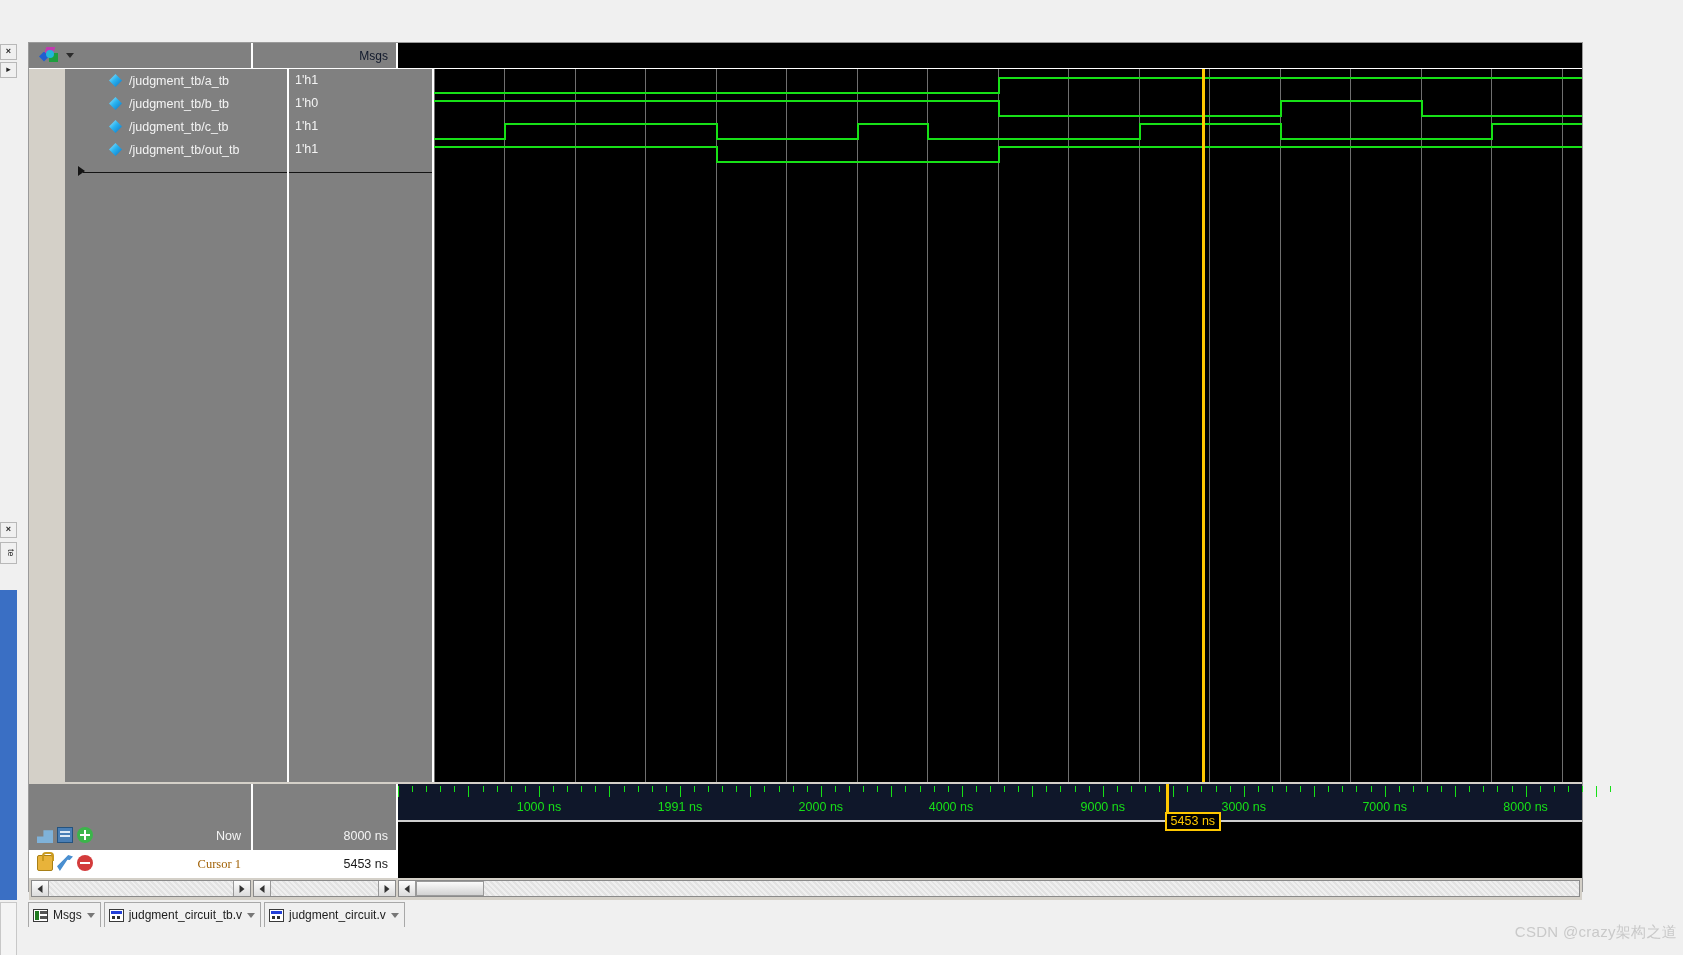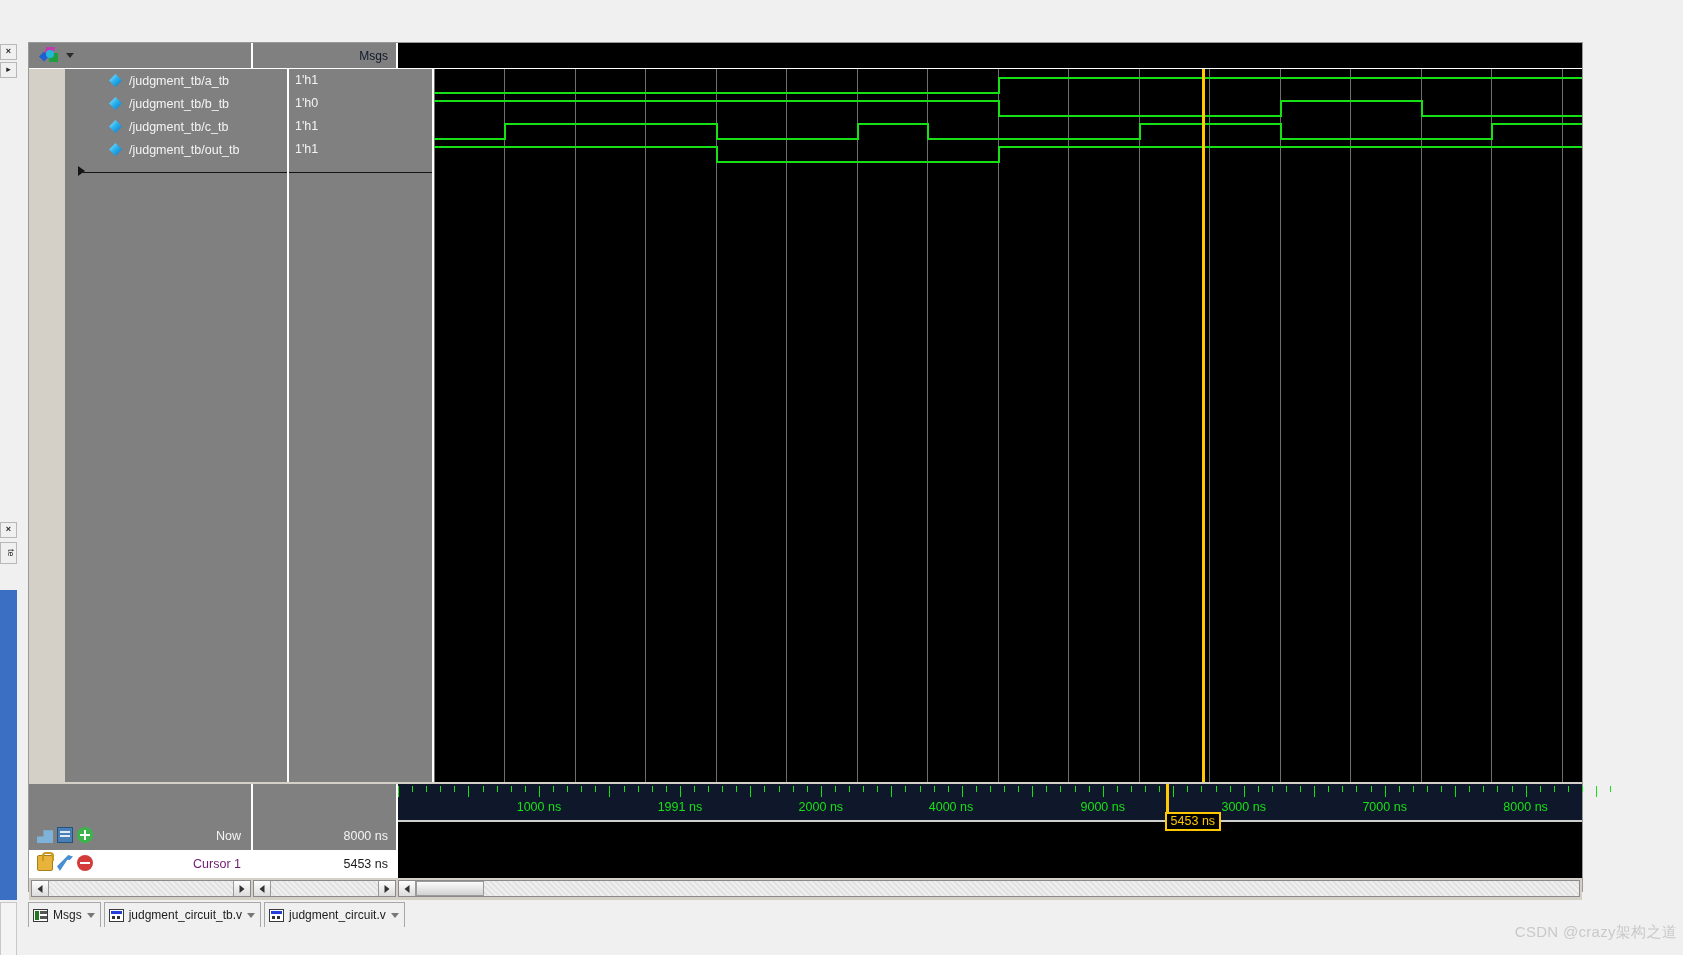--- a/index.html
+++ b/index.html
@@ -132,21 +132,21 @@
   .cursor-ruler-line { position:absolute; top:0; bottom:0; width:3px; background:#ffc800; z-index:5;}
 
   
   .info-rows { background:#808080; }
   .info-row { display:flex; height:28px; align-items:stretch; }
   .ir-icons { width: 224px; display:flex; align-items:center; justify-content:flex-end; border-right:2px solid #fff; position:relative;}
   .ir-icons .lbl { font-size:12.5px; color:#f4f4f4; padding-right:10px; }
   .ir-val { width:145px; border-right:2px solid #fff; display:flex; align-items:center; justify-content:flex-end; padding-right:8px; font-size:12.5px; color:#f4f4f4;}
   .ir-rest { flex:1; background:#000; }
   .info-row.cursor .ir-icons { background:#fff; }
-  .info-row.cursor .ir-icons .lbl { color:#701a75; }
+  .info-row.cursor .ir-icons .lbl { color:#a16207;font-family:Liberation Serif, serif; }
   .info-row.cursor .ir-val { background:#fff; color:#1a1a1a; }
   .ico-set { position:absolute; left:8px; top:5px; display:flex; gap:4px; align-items:center; }
   .ico { width:16px; height:16px; position:relative; }
   .ico.cur-a { background:#7fb2d9; clip-path: polygon(0 60%,40% 60%,40% 20%,100% 20%,100% 100%,0 100%); }
   .ico.cur-b { background:#4a7fb5; border:1px solid #24537f; }
   .ico.cur-b::after{content:"";position:absolute;left:2px;top:3px;right:2px;height:2px;background:#dfeaf5;box-shadow:0 4px 0 #dfeaf5;}
   .ico.plus-g { background:#3bb54a; border-radius:50%; }
   .ico.plus-g::before{content:"";position:absolute;left:7px;top:3px;width:2px;height:10px;background:#fff;}
   .ico.plus-g::after{content:"";position:absolute;left:3px;top:7px;width:10px;height:2px;background:#fff;}
   .ico.lock { background:#e8b33a; border:1px solid #a87f16; border-radius:2px; }

